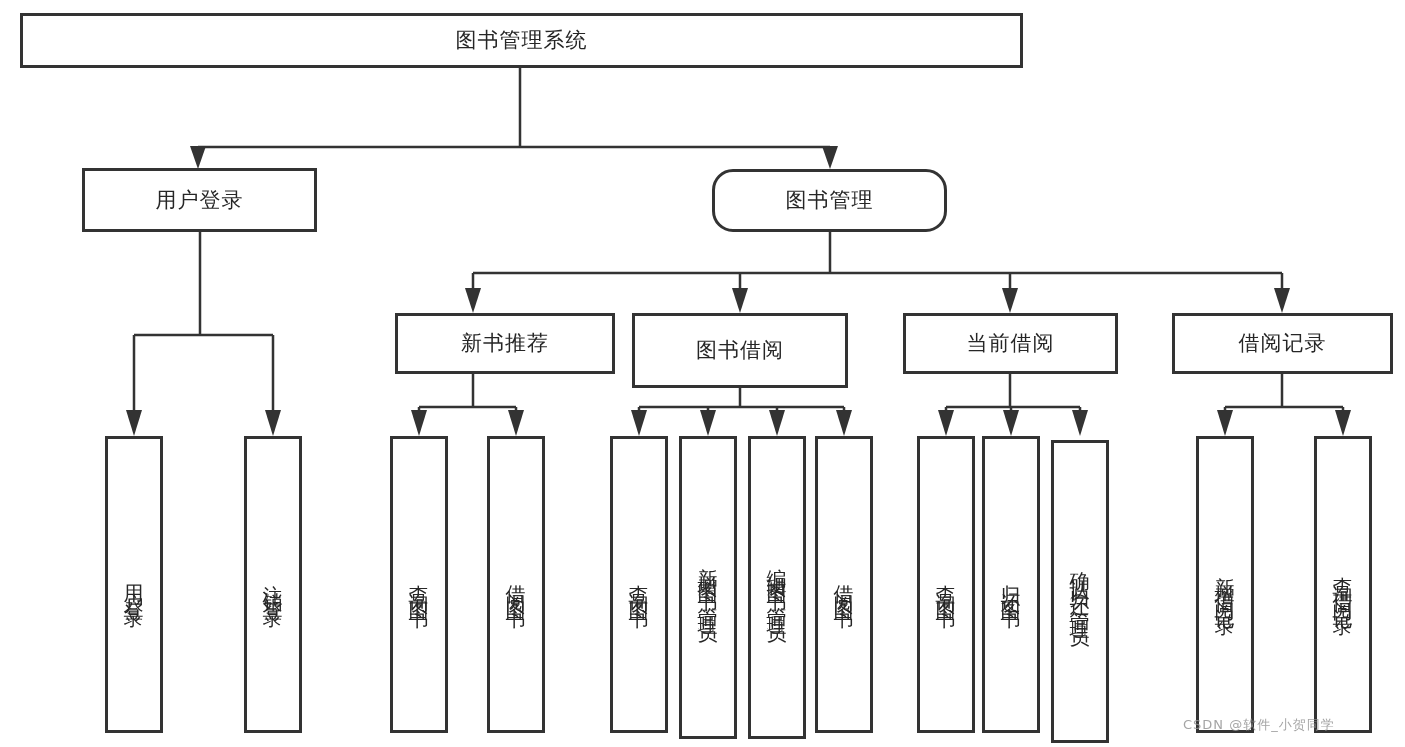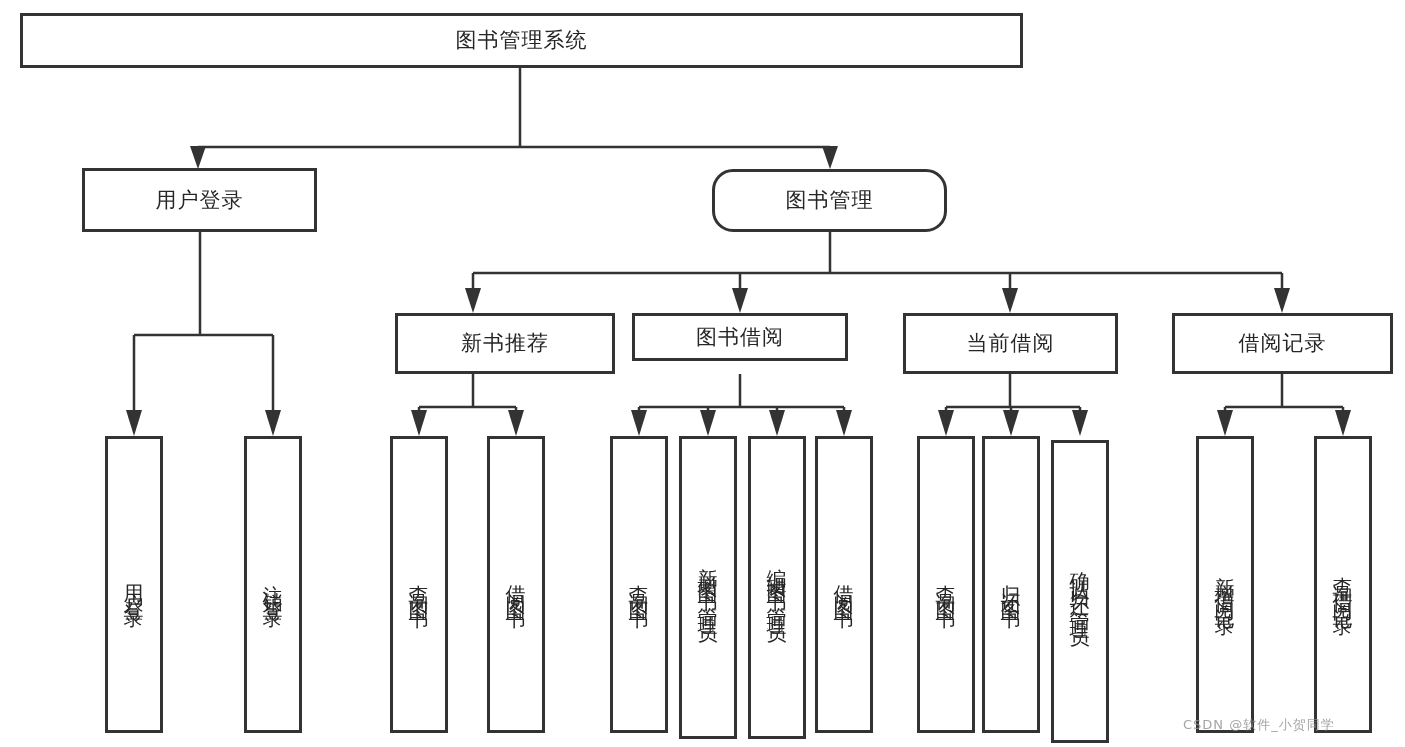--- a/index.html
+++ b/index.html
@@ -106,21 +106,21 @@
       <polygon points="1335,410 1351,410 1343,436"></polygon>
     </g>
   </svg>
 
   <div class="box h" style="left:20px; top:13px; width:1003px; height:55px;">图书管理系统</div>
 
   <div class="box h" style="left:82px; top:168px; width:235px; height:64px;">用户登录</div>
   <div class="box h" style="left:712px; top:169px; width:235px; height:63px;border-radius:21px;">图书管理</div>
 
   <div class="box h" style="left:363px; top:313px; width:220px; height:61px;margin-left:32px;">新书推荐</div>
-  <div class="box h" style="left:632px; top:313px; width:216px; height:48px;">图书借阅</div>
+  <div class="box h" style="left:632px; top:313px; width:216px; height:75px;">图书借阅</div>
   <div class="box h" style="left:903px; top:313px; width:215px; height:61px;">当前借阅</div>
   <div class="box h" style="left:1172px; top:313px; width:221px; height:61px;">借阅记录</div>
 
   <div class="box v" style="left:105px; top:436px; width:58px; height:297px;">用户登录</div>
   <div class="box v" style="left:244px; top:436px; width:58px; height:297px;">注销登录</div>
 
   <div class="box v" style="left:390px; top:436px; width:58px; height:297px;">查询图书</div>
   <div class="box v" style="left:487px; top:436px; width:58px; height:297px;">借阅图书</div>
 
   <div class="box v" style="left:610px; top:436px; width:58px; height:297px;">查询图书</div>

